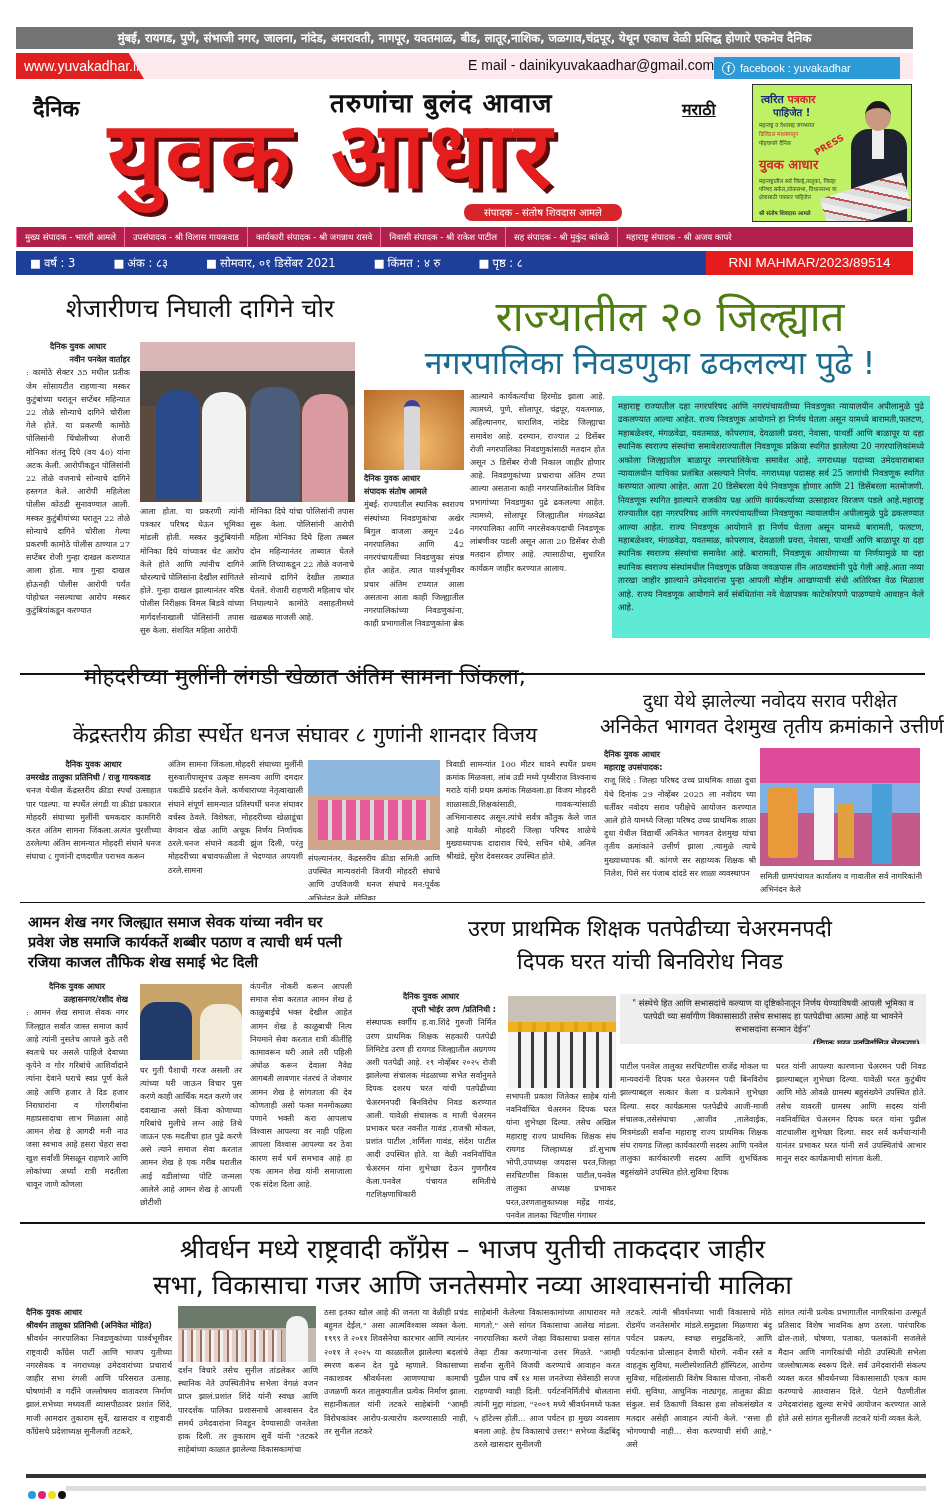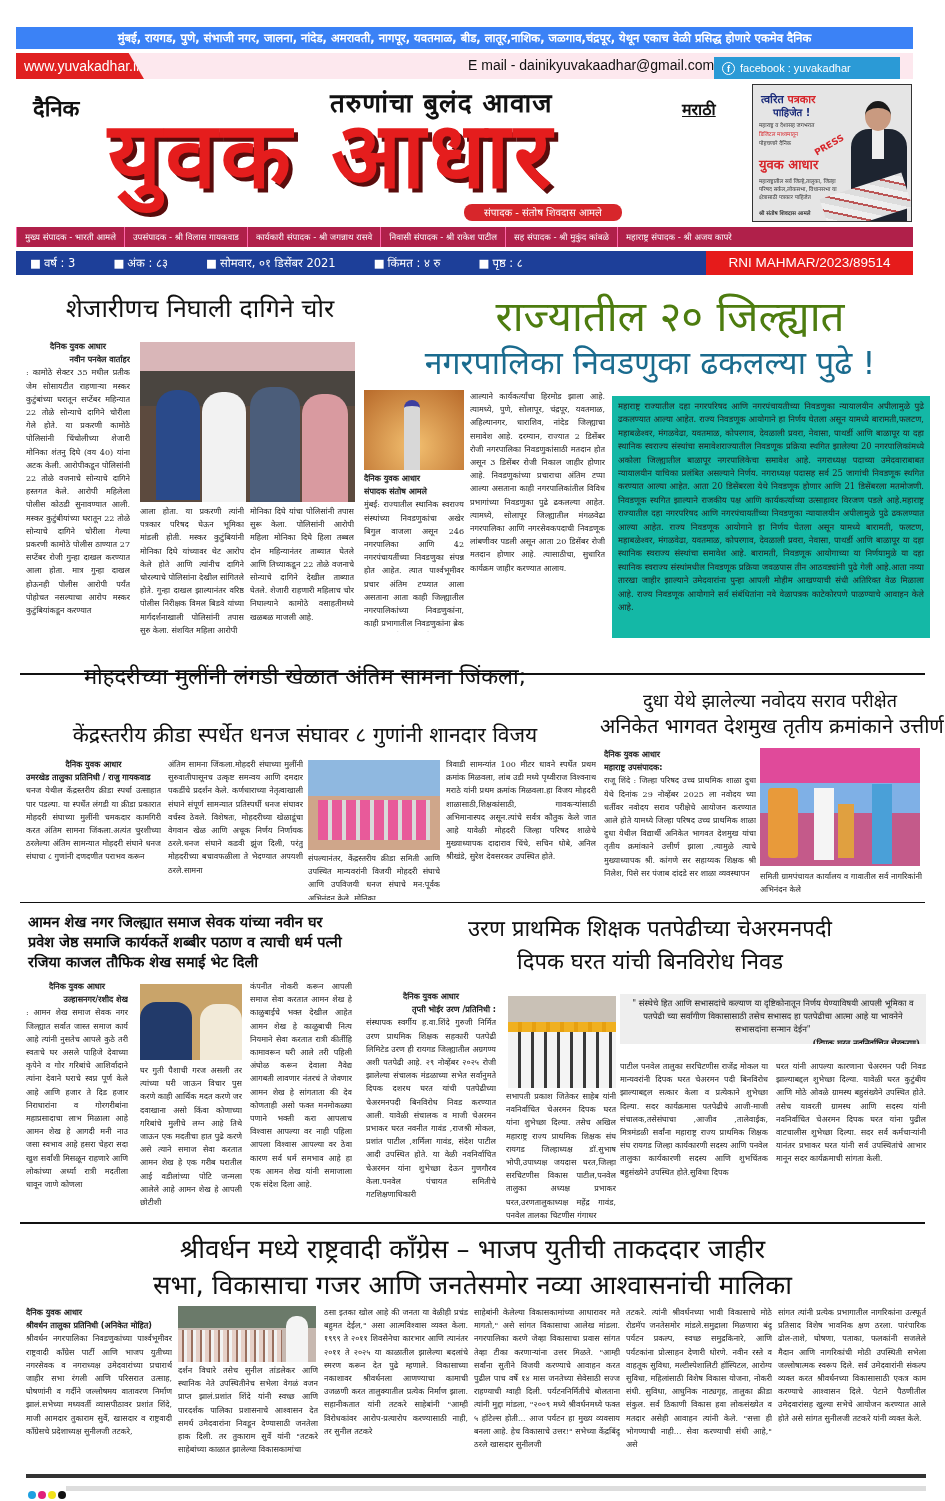--- a/index.html
+++ b/index.html
@@ -1,29 +1,29 @@
 <!DOCTYPE html>
 <html><head>
 <meta charset="utf-8">
 <style>
   * { box-sizing: border-box; margin: 0; padding: 0; }
   body { width: 945px; height: 1501px; background: #fff; font-family: "DejaVu Sans", sans-serif; color: #111; position: relative; overflow: hidden; }
   .abs { position: absolute; }
-  .topbar { left: 16px; top: 27px; width: 897px; height: 22px; background: #3b82f6; color: #fff; font-size: 11.5px; font-weight: bold; text-align: center; line-height: 22px; white-space: nowrap; overflow: hidden; }
+  .topbar { left: 16px; top: 27px; width: 897px; height: 22px; background: #737373; color: #fff; font-size: 11.5px; font-weight: bold; text-align: center; line-height: 22px; white-space: nowrap; overflow: hidden; }
   .webrow { left: 16px; top: 53px; width: 897px; height: 26px; background: #fde8ee; }
   .weblink { left: 16px; top: 53px; width: 128px; height: 26px; background: #e02020; color: #fff; font-size: 14px; line-height: 26px; padding-left: 8px; clip-path: polygon(0 0, 88% 0, 100% 100%, 0 100%); font-family: "Liberation Sans", sans-serif; }
   .email { left: 468px; top: 57px; font-size: 14px; color: #111; font-family: "Liberation Sans", sans-serif; }
   .fb { left: 714px; top: 57px; width: 186px; height: 22px; background: #2b9ad6; color: #fff; font-size: 11px; line-height: 22px; padding-left: 8px; font-family: "Liberation Sans", sans-serif; }
   .fb .fbi { display: inline-block; width: 13px; height: 13px; border-radius: 50%; border: 1px solid #fff; font-size: 9px; line-height: 12px; text-align: center; margin-right: 5px; font-weight: bold; }
   .daily { left: 33px; top: 92px; font-size: 22px; font-weight: bold; }
   .tagline { left: 330px; top: 84px; font-size: 26px; font-weight: bold; letter-spacing: 1px; }
   .marathi { left: 682px; top: 98px; font-size: 16px; font-weight: bold; text-decoration: underline; }
   .masthead { left: 108px; top: 108px; width: 640px; height: 96px; font-size: 92px; line-height: 96px; font-weight: 900; color: #e51d1d; text-shadow: 4px 4px 0 #5a0c0c; letter-spacing: 4px; font-family: "DejaVu Sans", sans-serif; }
   .editor-pill { left: 464px; top: 204px; width: 158px; height: 17px; background: #d7262b; color: #fff; font-size: 10px; text-align: center; line-height: 17px; border-radius: 8px; }
-  .ad { left: 752px; top: 84px; width: 160px; height: 138px; border: 1px solid #333; background: #e5e5e5; overflow: hidden; }
+  .ad { left: 752px; top: 84px; width: 160px; height: 138px; border: 1px solid #333; background: #bef264; overflow: hidden; }
   .ad .t1 { position: absolute; left: 8px; top: 6px; font-size: 11px; font-weight: bold; color: #1a2b7a; }
   .ad .t1 b { color: #d7262b; }
   .ad .t2 { position: absolute; left: 20px; top: 20px; font-size: 10px; font-weight: bold; color: #1a2b7a; }
   .ad .small { position: absolute; left: 6px; font-size: 5.5px; color: #333; width: 80px; }
   .ad .logo { position: absolute; left: 6px; top: 70px; font-size: 13px; font-weight: bold; color: #d7262b; }
   .ad .press { position: absolute; left: 60px; top: 55px; font-size: 9px; color: #d7262b; font-weight: bold; transform: rotate(-30deg); }
   .ad .person { position: absolute; left: 98px; top: 14px; width: 56px; height: 124px; }
   .ad .head { position: absolute; left: 14px; top: 2px; width: 26px; height: 30px; background: #c99a80; border-radius: 50%; border-top: 7px solid #1a1a1a; }
   .ad .suit { position: absolute; left: 0; top: 30px; width: 56px; height: 94px; background: #1d2430; border-radius: 18px 18px 0 0; }
   .ad .shirt { position: absolute; left: 21px; top: 30px; width: 12px; height: 30px; background: #eee; }
@@ -32,21 +32,21 @@
   .stafbar span { padding: 0 8px; border-left: 1px solid #f6a; }
   .infobar { left: 16px; top: 251px; width: 897px; height: 24px; background: #1d3f99; color: #fff; font-size: 11.5px; line-height: 24px; display: flex; }
   .infobar .it { margin-left: 14px; margin-right: 24px; white-space: nowrap; }
   .infobar .it::before { content: "■"; margin-right: 3px; }
   .rni { left: 706px; top: 251px; width: 207px; height: 24px; background: #e61b1b; color: #fff; font-size: 13.5px; line-height: 24px; text-align: center; font-family: "Liberation Sans", sans-serif; }
   .hl { font-weight: normal; text-align: center; white-space: nowrap; }
   .col { font-size: 8px; line-height: 13.2px; text-align: justify; color: #222; overflow: hidden; font-family: "DejaVu Serif", serif; }
   .col b { font-family: "DejaVu Sans", sans-serif; }
   .photo { overflow: hidden; }
   .rule { height: 2px; background: #111; }
-  .pinkbox { background: #14b8a6; }
+  .pinkbox { background: #5eead4; }
   .greybox { background: #eeeeee; }
   .swatch { width: 8px; height: 8px; border-radius: 50%; display: inline-block; margin-right: 2px; }
 </style>
 </head>
 <body>
 
 <div class="abs topbar">मुंबई, रायगड, पुणे, संभाजी नगर, जालना, नांदेड, अमरावती, नागपूर, यवतमाळ, बीड, लातूर,नाशिक, जळगाव,चंद्रपूर, येथून एकाच वेळी प्रसिद्ध होणारे एकमेव दैनिक</div>
 <div class="abs webrow"></div>
 <div class="abs weblink">www.yuvakadhar.in</div>
 <div class="abs email">E mail - dainikyuvakaadhar@gmail.com</div>

